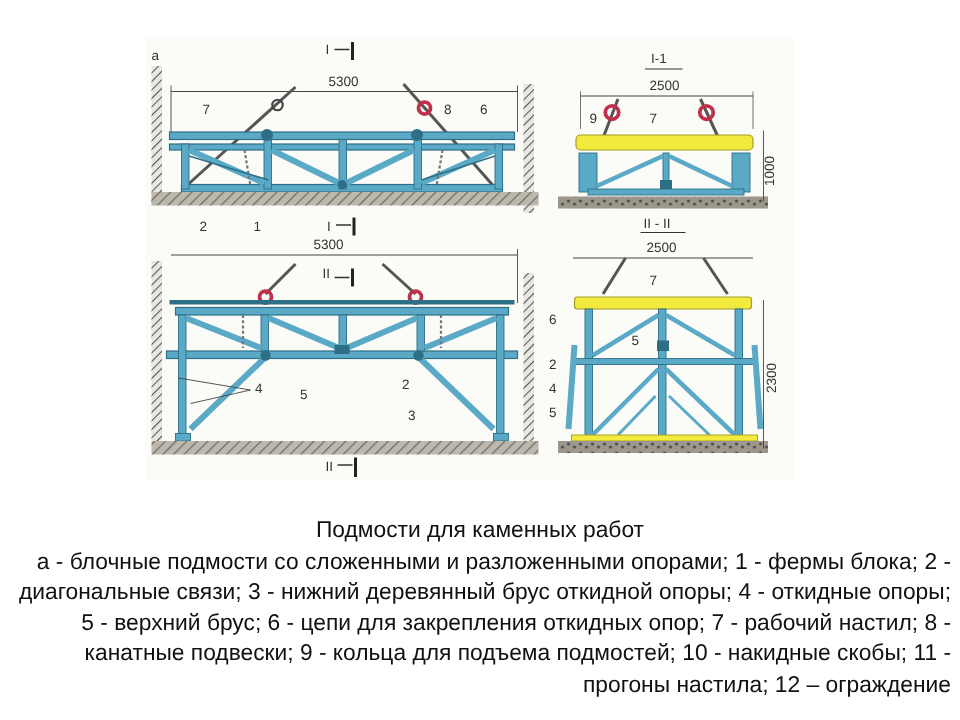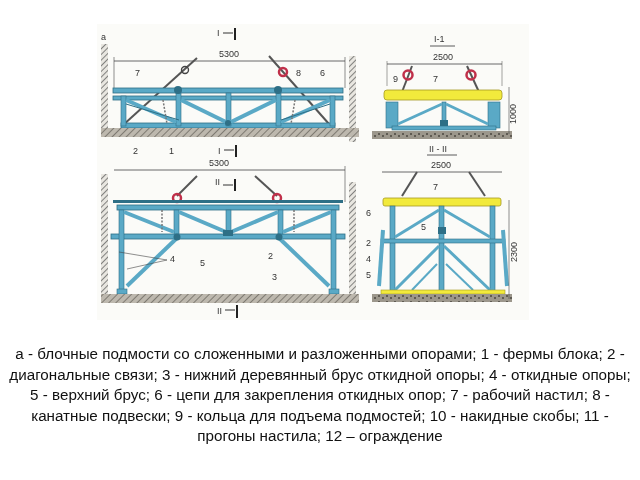--- a/index.html
+++ b/index.html
@@ -1,21 +1,21 @@
 <!DOCTYPE html>
 <html><head>
 <meta charset="utf-8">
 <style>
   html, body { margin:0; padding:0; background:#ffffff; }
   body { width:640px; height:480px; position:relative; overflow:hidden; font-family:"Liberation Sans", sans-serif; }
   .figure { position:absolute; left:97px; top:24px; width:432px; height:296px; background:#fbfbf8; }
   .figure svg { display:block; }
   .caption { position:absolute; left:0; top:344px; width:640px; text-align:center; color:#111; font-size:15.2px; line-height:20.6px; }
   .caption .title { display:block; }
-  .caption .body { display:block; padding:0 6px; }
+  .caption .body { display:block; padding:0 6px;text-align:right; }
   .lbl { font-family:"Liberation Sans", sans-serif; font-size:9px; fill:#333; }
   .dim { font-family:"Liberation Sans", sans-serif; font-size:9px; fill:#333; }
 </style>
 </head>
 <body>
 
 <div class="figure">
 <svg width="432" height="296" viewBox="0 0 432 296" xmlns="http://www.w3.org/2000/svg">
   <defs>
     <pattern id="hatch" width="5" height="5" patternUnits="userSpaceOnUse" patternTransform="rotate(45)">
@@ -189,14 +189,15 @@
     <text class="lbl" x="269" y="192">6</text>
     <text class="lbl" x="324" y="206">5</text>
     <text class="lbl" x="269" y="222">2</text>
     <text class="lbl" x="269" y="238">4</text>
     <text class="lbl" x="269" y="254">5</text>
   </g>
 </svg>
 </div>
 
 <div class="caption">
+  <span class="title">Подмости для каменных работ</span>
   <span class="body">а - блочные подмости со сложенными и разложенными опорами; 1 - фермы блока; 2 - диагональные связи; 3 - нижний деревянный брус откидной опоры; 4 - откидные опоры; 5 - верхний брус; 6 - цепи для закрепления откидных опор; 7 - рабочий настил; 8 - канатные подвески; 9 - кольца для подъема подмостей; 10 - накидные скобы; 11 - прогоны настила; 12 – ограждение</span>
 </div>
 
 </body></html>

